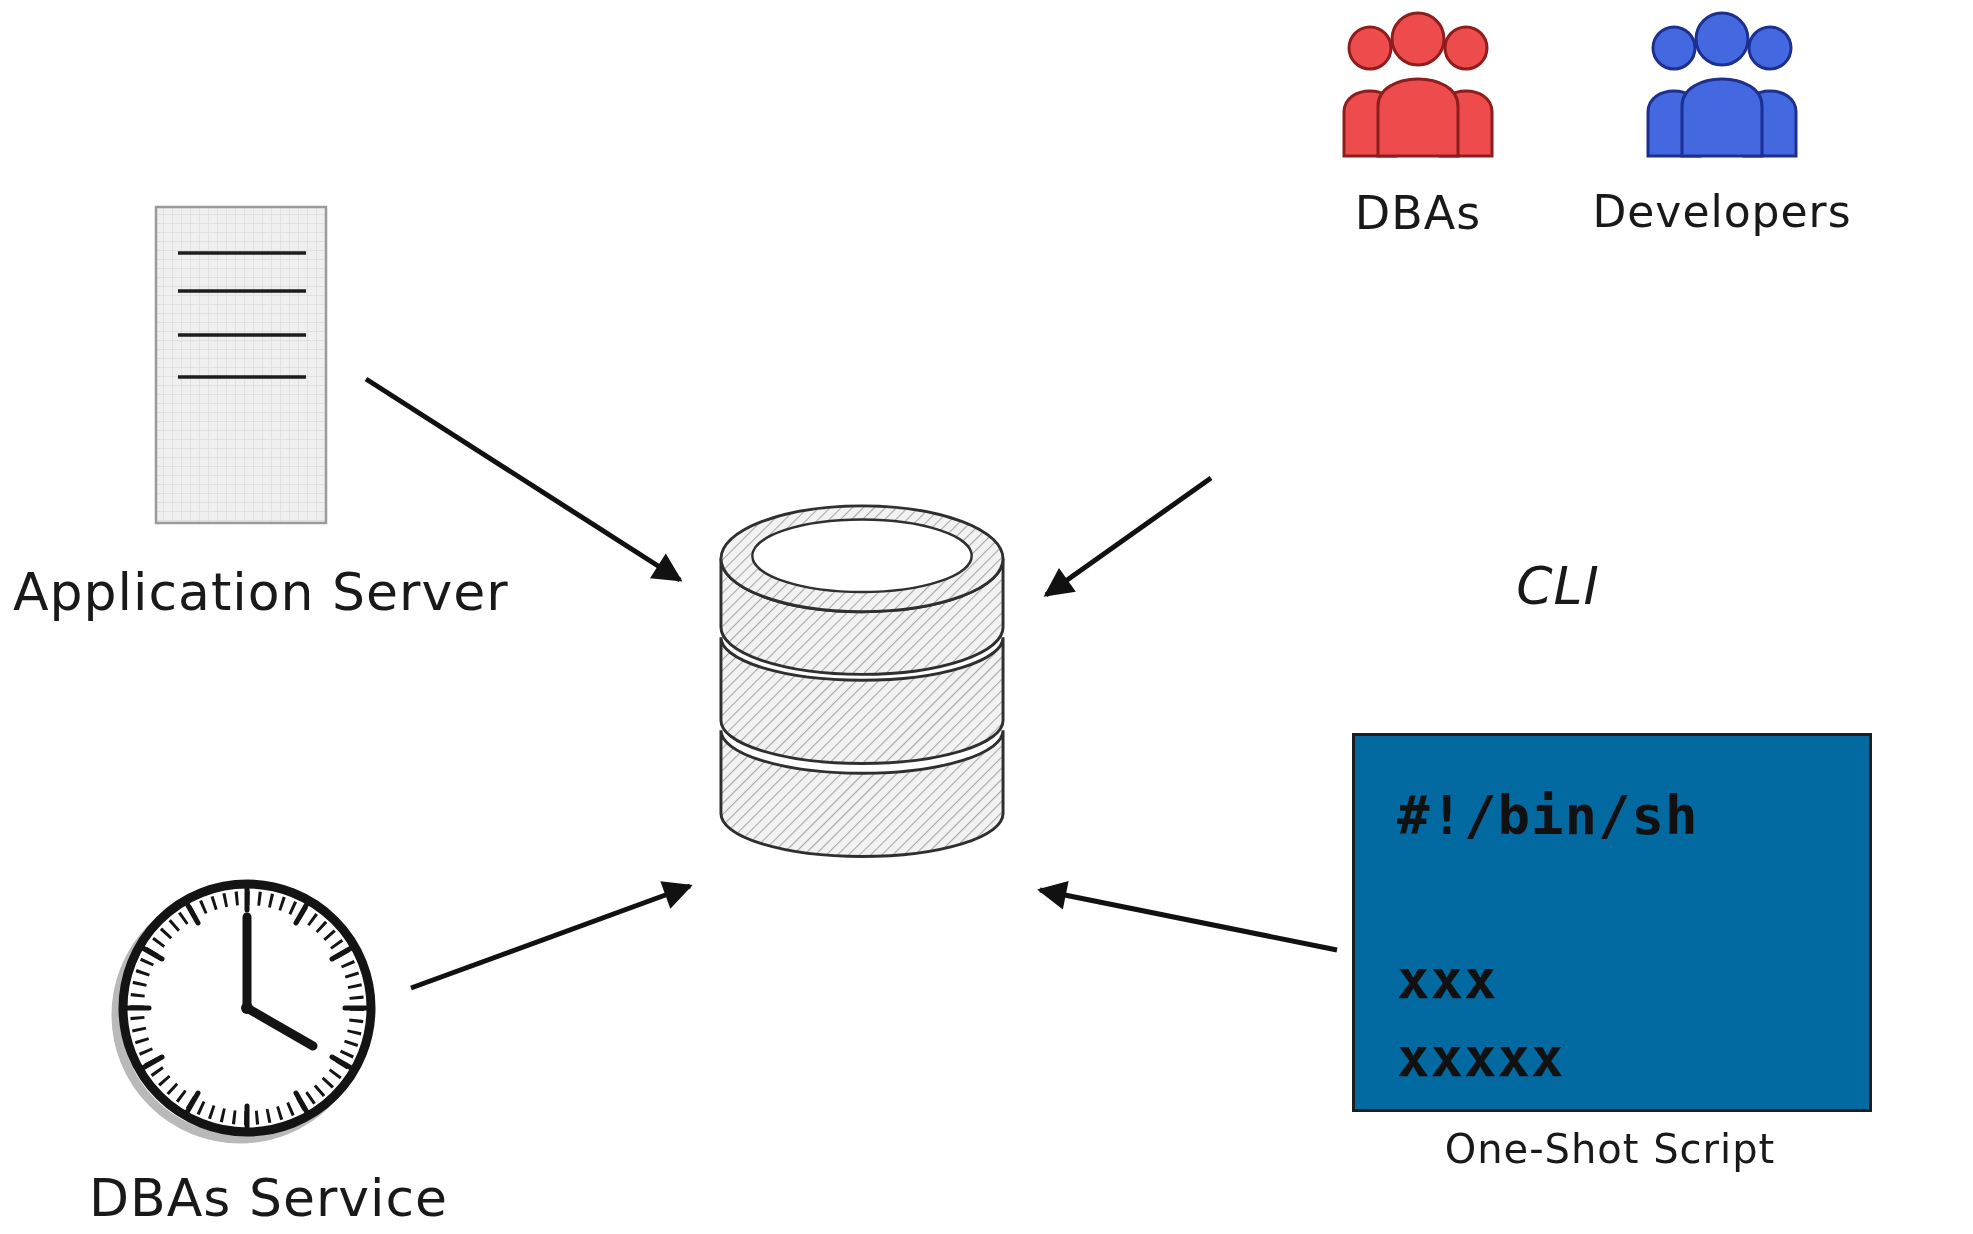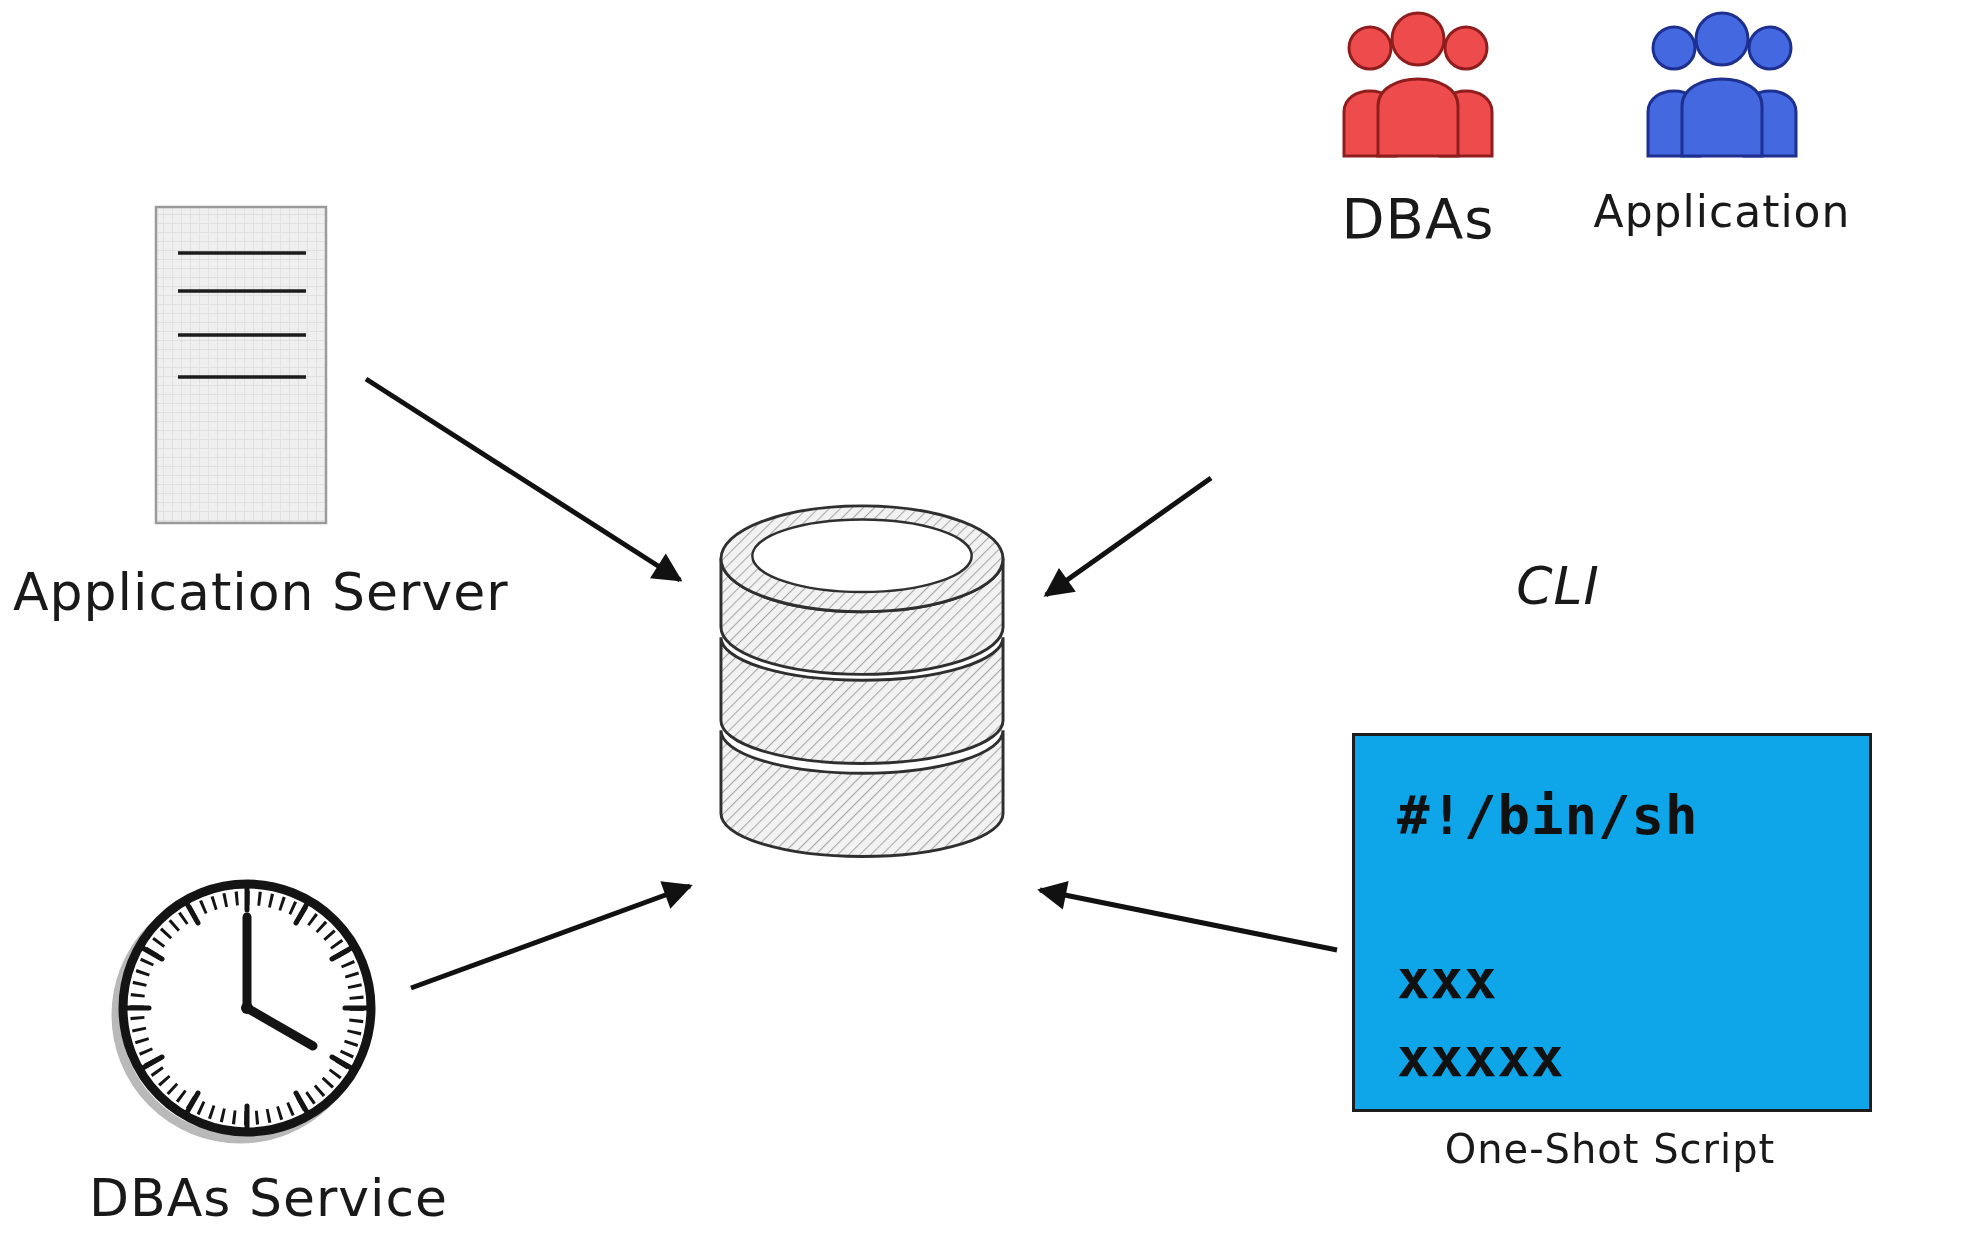--- a/index.html
+++ b/index.html
@@ -32,21 +32,21 @@
   }
   .terminal-text {
     position: absolute;
     left: 34px;
     top: 52px;
     font-size: 48px;
     letter-spacing: 2px;
     color: #2f9e44;
   }
   .script-box {
-    background: #0ea5e9;
+    background: #0369a1;
     border: 3px solid #1d1d1d;
   }
   .script-line {
     position: absolute;
     left: 42px;
     font-size: 54px;
     color: #111111;
     letter-spacing: 1px;
   }
   svg { display: block; }
@@ -103,28 +103,28 @@
     <ellipse cx="150" cy="57" rx="112" ry="37" fill="#ffffff" stroke="#2f2f2f" stroke-width="2.5"></ellipse>
     <path d="M6 140 A144 44 0 0 0 294 140 L294 225 A144 44 0 0 1 6 225 Z" fill="url(#dbhatch)" stroke="#2f2f2f" stroke-width="3"></path>
     <path d="M6 235 A144 44 0 0 0 294 235 L294 320 A144 44 0 0 1 6 320 Z" fill="url(#dbhatch)" stroke="#2f2f2f" stroke-width="3"></path>
   </svg>
 
   <svg class="abs" style="left:1318px;top:8px" width="200" height="150" viewBox="0 0 200 150">
     <g stroke="#8f1d1d" stroke-width="3" fill="#ee4c4c">
       <use href="#people-group" width="200" height="150"></use>
     </g>
   </svg>
-  <div class="abs hand hand-center" style="left:1318px;top:186px;width:200px;font-size:56px">DBAs</div>
+  <div class="abs hand hand-center" style="left:1318px;top:186px;width:200px;font-size:46px">DBAs</div>
 
   <svg class="abs" style="left:1622px;top:8px" width="200" height="150" viewBox="0 0 200 150">
     <g stroke="#1d2f8f" stroke-width="3" fill="#4468e0">
       <use href="#people-group" width="200" height="150"></use>
     </g>
   </svg>
-  <div class="abs hand hand-center" style="left:1582px;top:186px;width:280px;font-size:44px">Application</div>
+  <div class="abs hand hand-center" style="left:1582px;top:186px;width:280px;font-size:44px">Developers</div>
 
   <div class="abs hand hand-center" style="left:1458px;top:556px;width:200px;font-size:52px;font-style:italic">CLI</div>
 
   <div class="abs script-box" style="left:1352px;top:733px;width:520px;height:379px">
     <div class="script-line mono" style="top:48px">#!/bin/sh</div>
     <div class="script-line mono" style="top:212px">xxx</div>
     <div class="script-line mono" style="top:290px">xxxxx</div>
   </div>
   <div class="abs hand hand-center" style="left:1360px;top:1126px;width:500px;font-size:40px">One-Shot Script</div>
 

